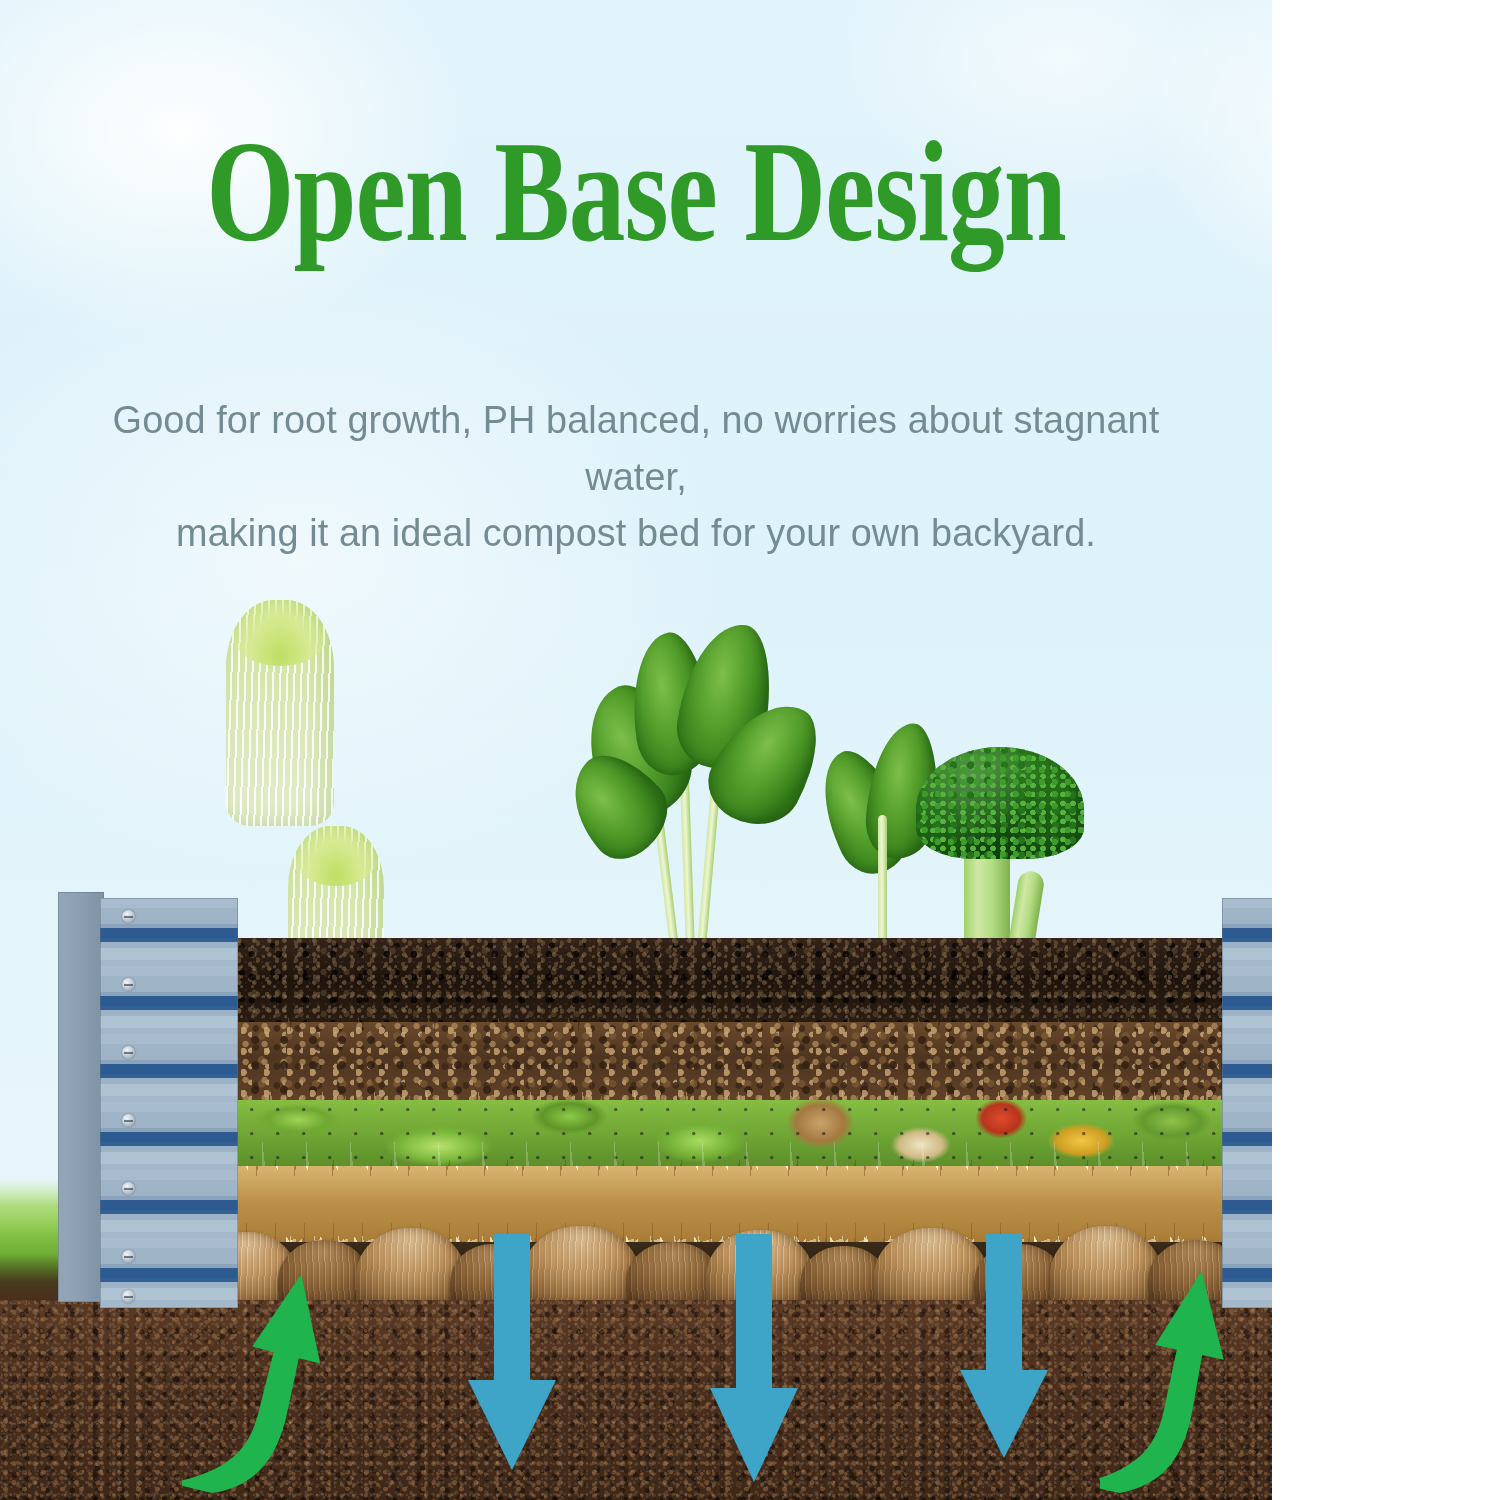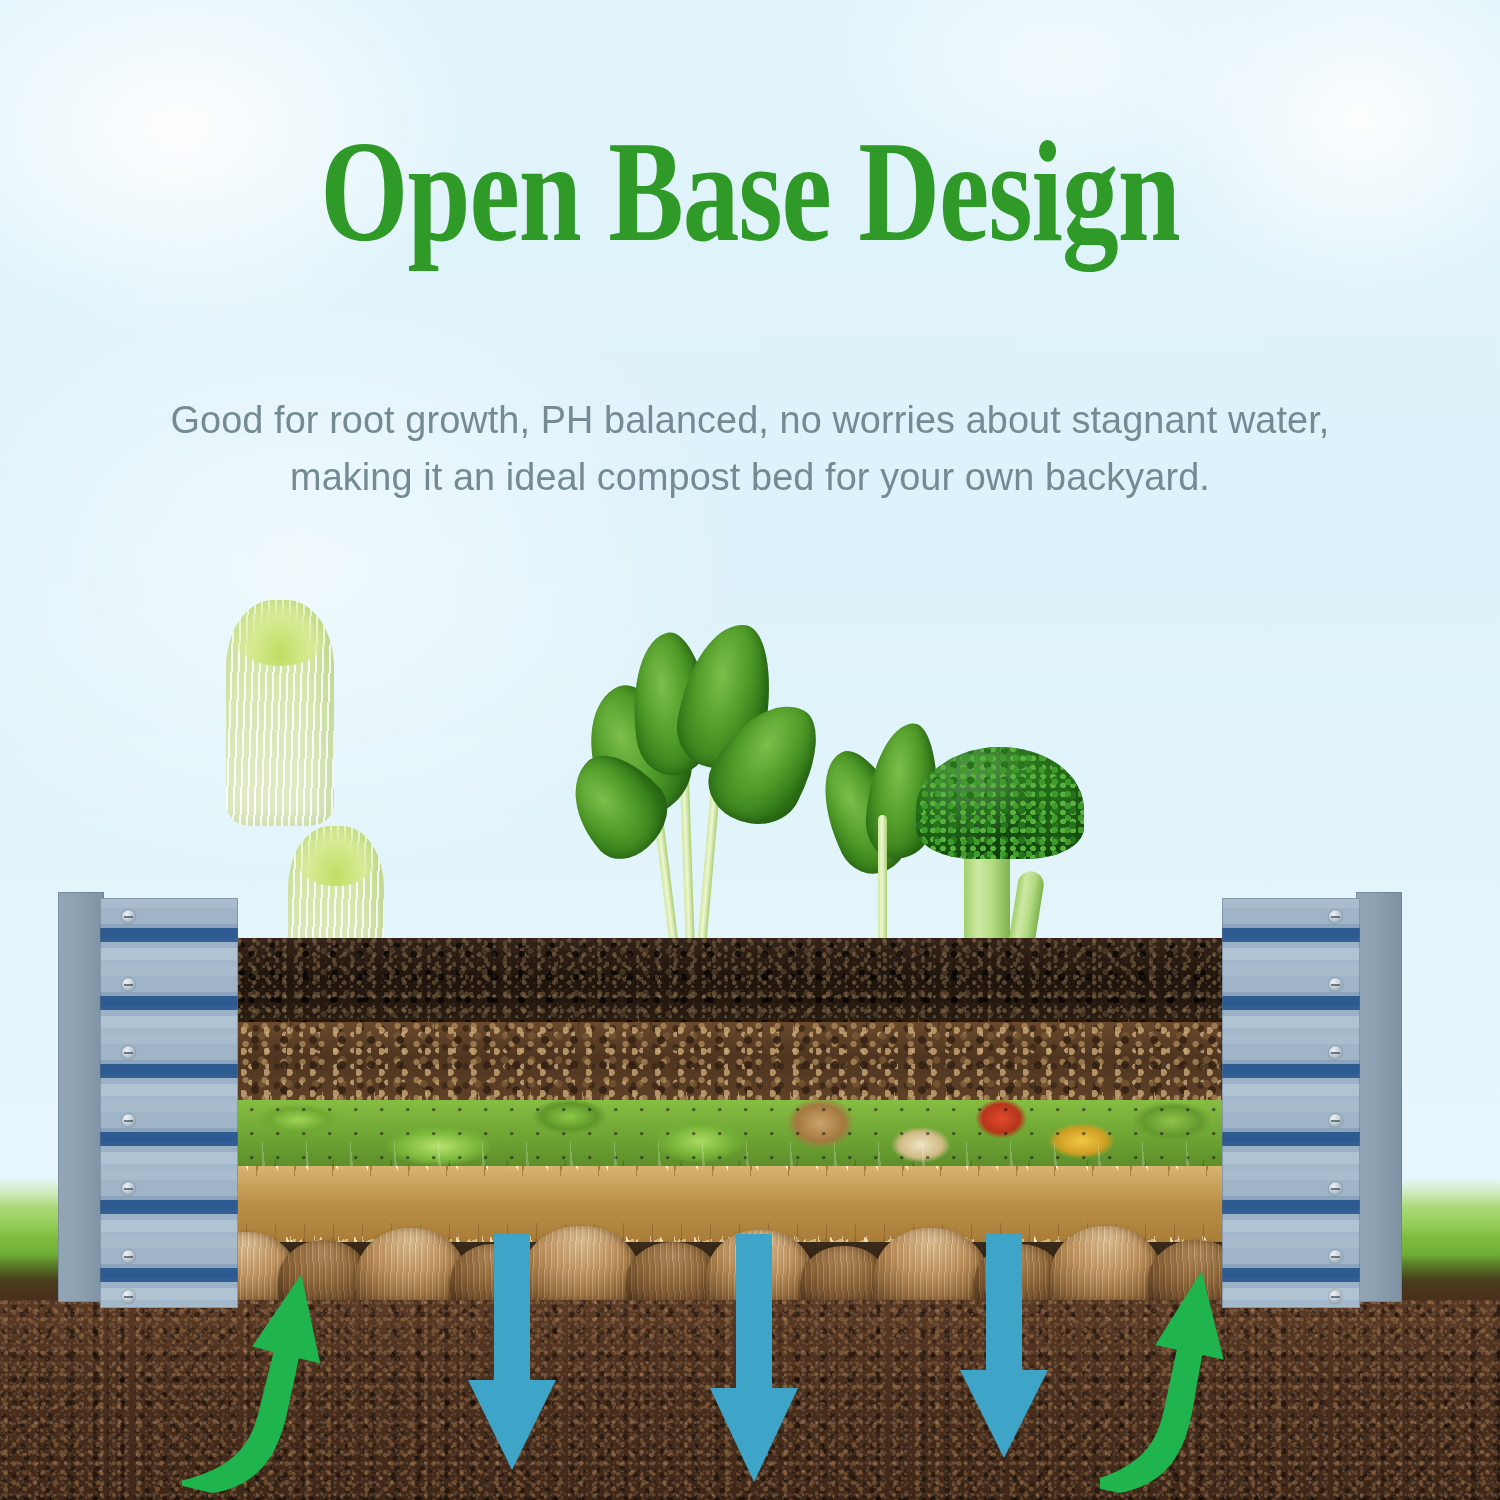--- a/index.html
+++ b/index.html
@@ -4,21 +4,21 @@
 <style>
   html, body {
     margin: 0; padding: 0;
     width: 1500px; height: 1500px;
     overflow: hidden;
     font-family: "Liberation Sans", sans-serif;
   }
 
   #stage {
     position: relative;
-    width: 1500px; height: 1500px;
+    width: 1272px; height: 1500px;
     overflow: hidden;
     background:
       radial-gradient(ellipse 420px 300px at 180px 130px, rgba(255,255,255,0.95) 0%, rgba(255,255,255,0) 70%),
       radial-gradient(ellipse 300px 260px at 1360px 120px, rgba(255,255,255,0.9) 0%, rgba(255,255,255,0) 72%),
       radial-gradient(ellipse 320px 200px at 1060px 60px, rgba(255,255,255,0.55) 0%, rgba(255,255,255,0) 72%),
       radial-gradient(ellipse 600px 420px at 300px 560px, rgba(255,255,255,0.55) 0%, rgba(255,255,255,0) 75%),
       linear-gradient(180deg, #e2f4fb 0%, #ddf2fa 35%, #e4f5fb 65%, #eaf7fc 100%);
   }
 
   

